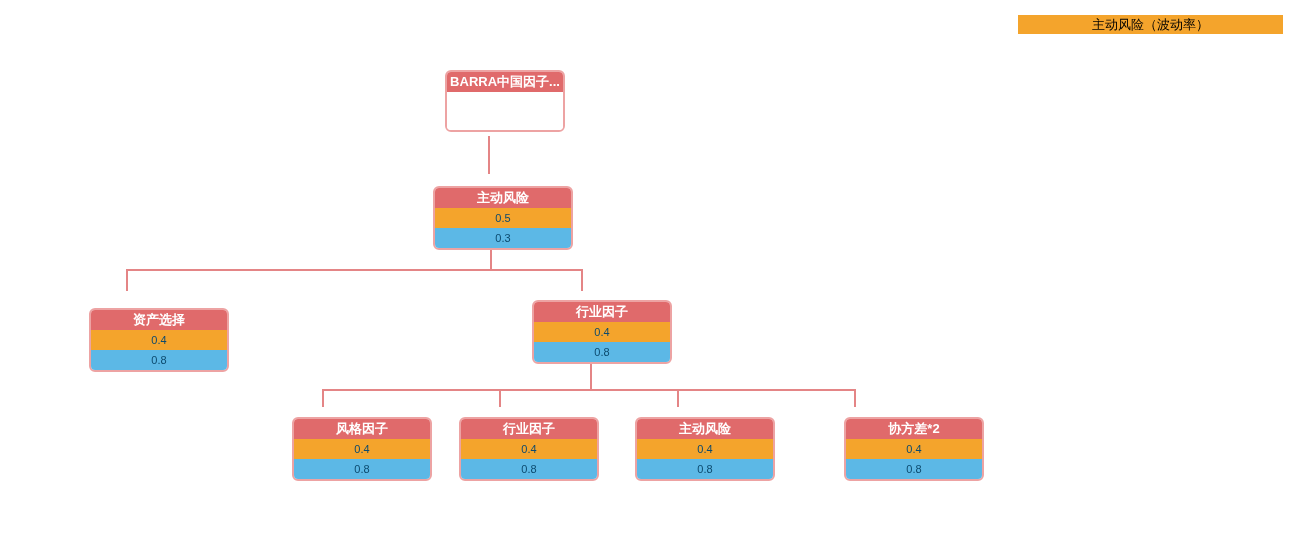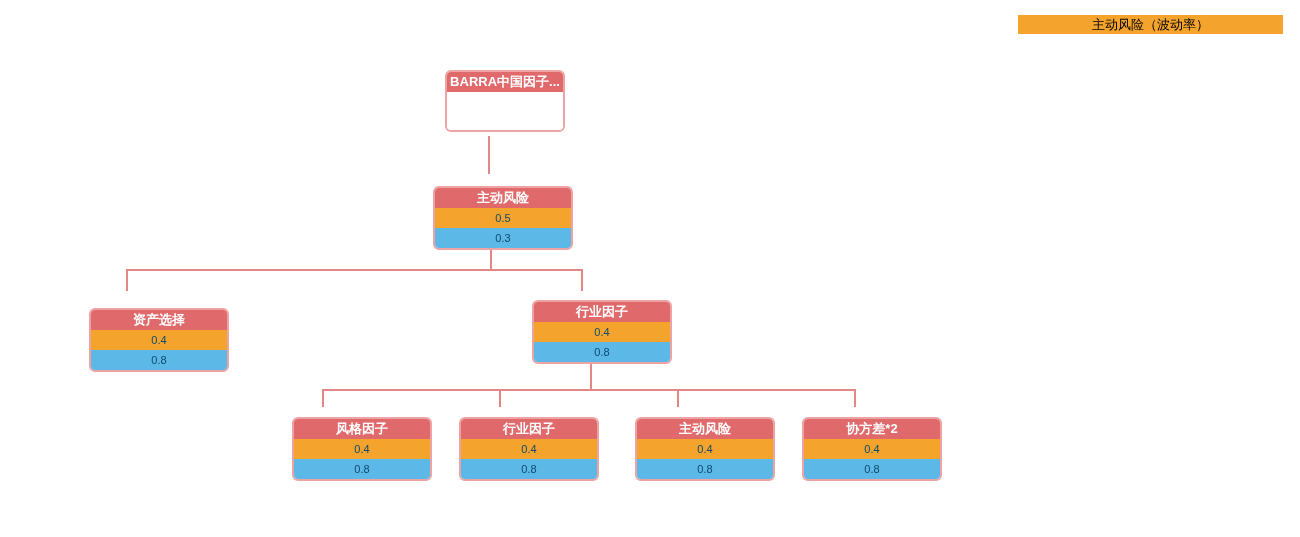--- a/index.html
+++ b/index.html
@@ -134,19 +134,19 @@
     <div class="node-val val-orange">0.4</div>
     <div class="node-val val-blue">0.8</div>
   </div>
 
   <div class="node" style="left:635px; top:417px;">
     <div class="node-title">主动风险</div>
     <div class="node-val val-orange">0.4</div>
     <div class="node-val val-blue">0.8</div>
   </div>
 
-  <div class="node" style="left:802px; top:417px;">
+  <div class="node" style="left:844px; top:417px;">
     <div class="node-title">协方差*2</div>
     <div class="node-val val-orange">0.4</div>
     <div class="node-val val-blue">0.8</div>
   </div>
 
 </div>
 
 </body></html>

